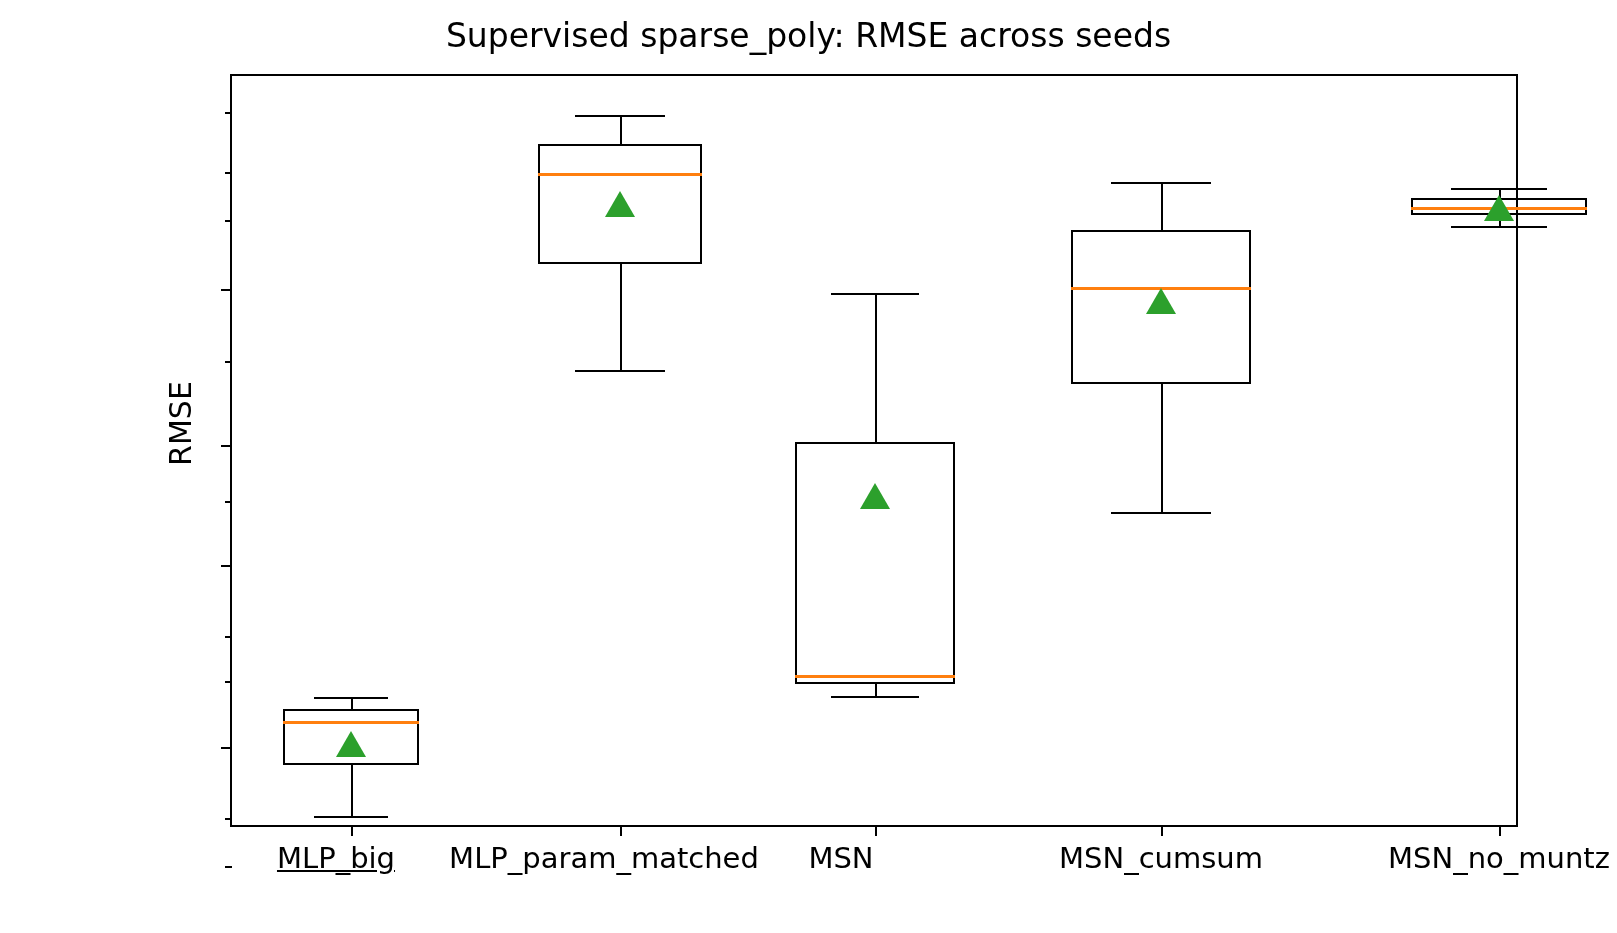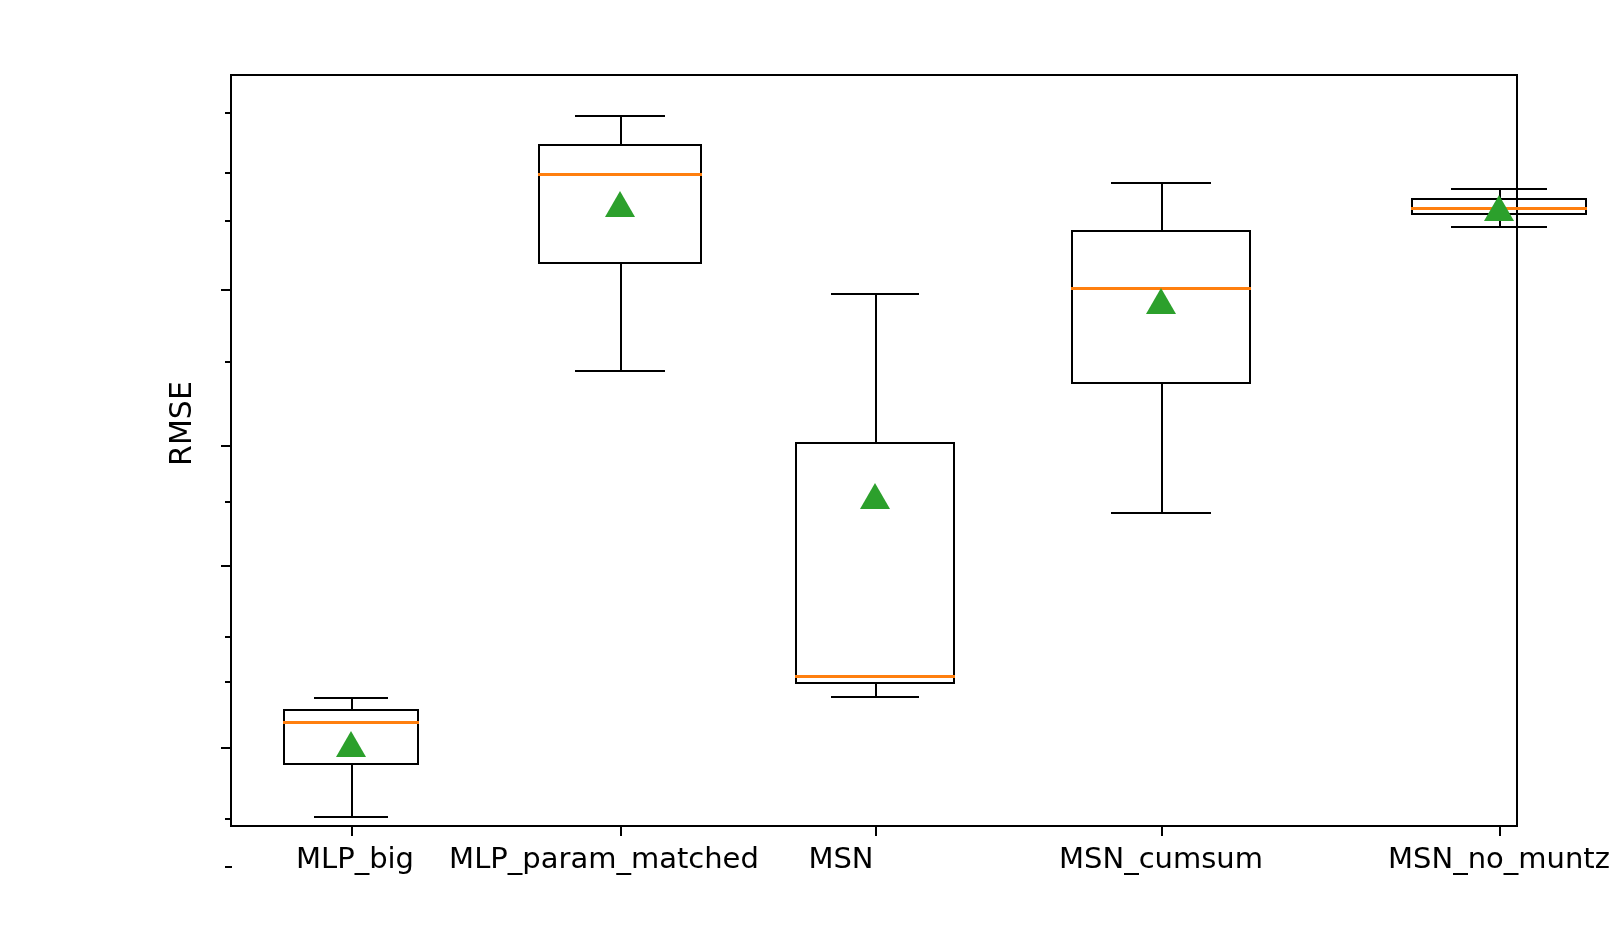--- a/index.html
+++ b/index.html
@@ -43,20 +43,21 @@
     position:absolute;width:0;height:0;
     border-left:15px solid transparent;border-right:15px solid transparent;
     border-bottom:26px solid #2ca02c;
   }
 </style>
 </head>
 <body>
 
 <div id="figure">
 
+  <div id="chart-title">Supervised sparse_poly: RMSE across seeds</div>
 
   <div id="axes">
     <div id="ylabel">RMSE</div>
     <div id="plot-area">
         <div class="ytick-mark" style="top: 213px;"></div>
         <div class="ytick-mark" style="top: 369px;"></div>
         <div class="ytick-mark" style="top: 489px;"></div>
         <div class="ytick-mark" style="top: 671px;"></div>
         <div class="ytick-mark minor" style="top: 36px;"></div>
         <div class="ytick-mark minor" style="top: 96px;"></div>
@@ -111,20 +112,20 @@
         <div class="bp-group" style="position: absolute; left: 0px; top: 0px; width: 100%; height: 100%;">
           <div class="bp-whisker" style="left: 1267px; top: 112px; height: 10px;"></div>
           <div class="bp-whisker" style="left: 1267px; top: 139px; height: 11px;"></div>
           <div class="bp-cap" style="left: 1219px; top: 112px; width: 96px;"></div>
           <div class="bp-cap" style="left: 1219px; top: 150px; width: 96px;"></div>
           <div class="bp-box" style="left: 1179px; top: 122px; width: 176px; height: 17px;"></div>
           <div class="bp-median" style="left: 1179px; top: 131px; width: 176px;"></div>
           <div class="bp-mean" style="left: 1252px; top: 119px;"></div>
         </div>
       </div>
-  <div class="xtick-label" style="left: 123px;">MLP_big</div>
+  <div class="xtick-label" style="left: 104px; text-decoration: underline;">MLP_big</div>
       <div class="xtick-label" style="left: 372px;">MLP_param_matched</div>
       <div class="xtick-label" style="left: 609px;">MSN</div>
       <div class="xtick-label" style="left: 1267px;">MSN_no_muntz</div>
       <div class="xtick-label" style="left: 929px;">MSN_cumsum</div>
     </div>
 
 </div>
 
 </body></html>

